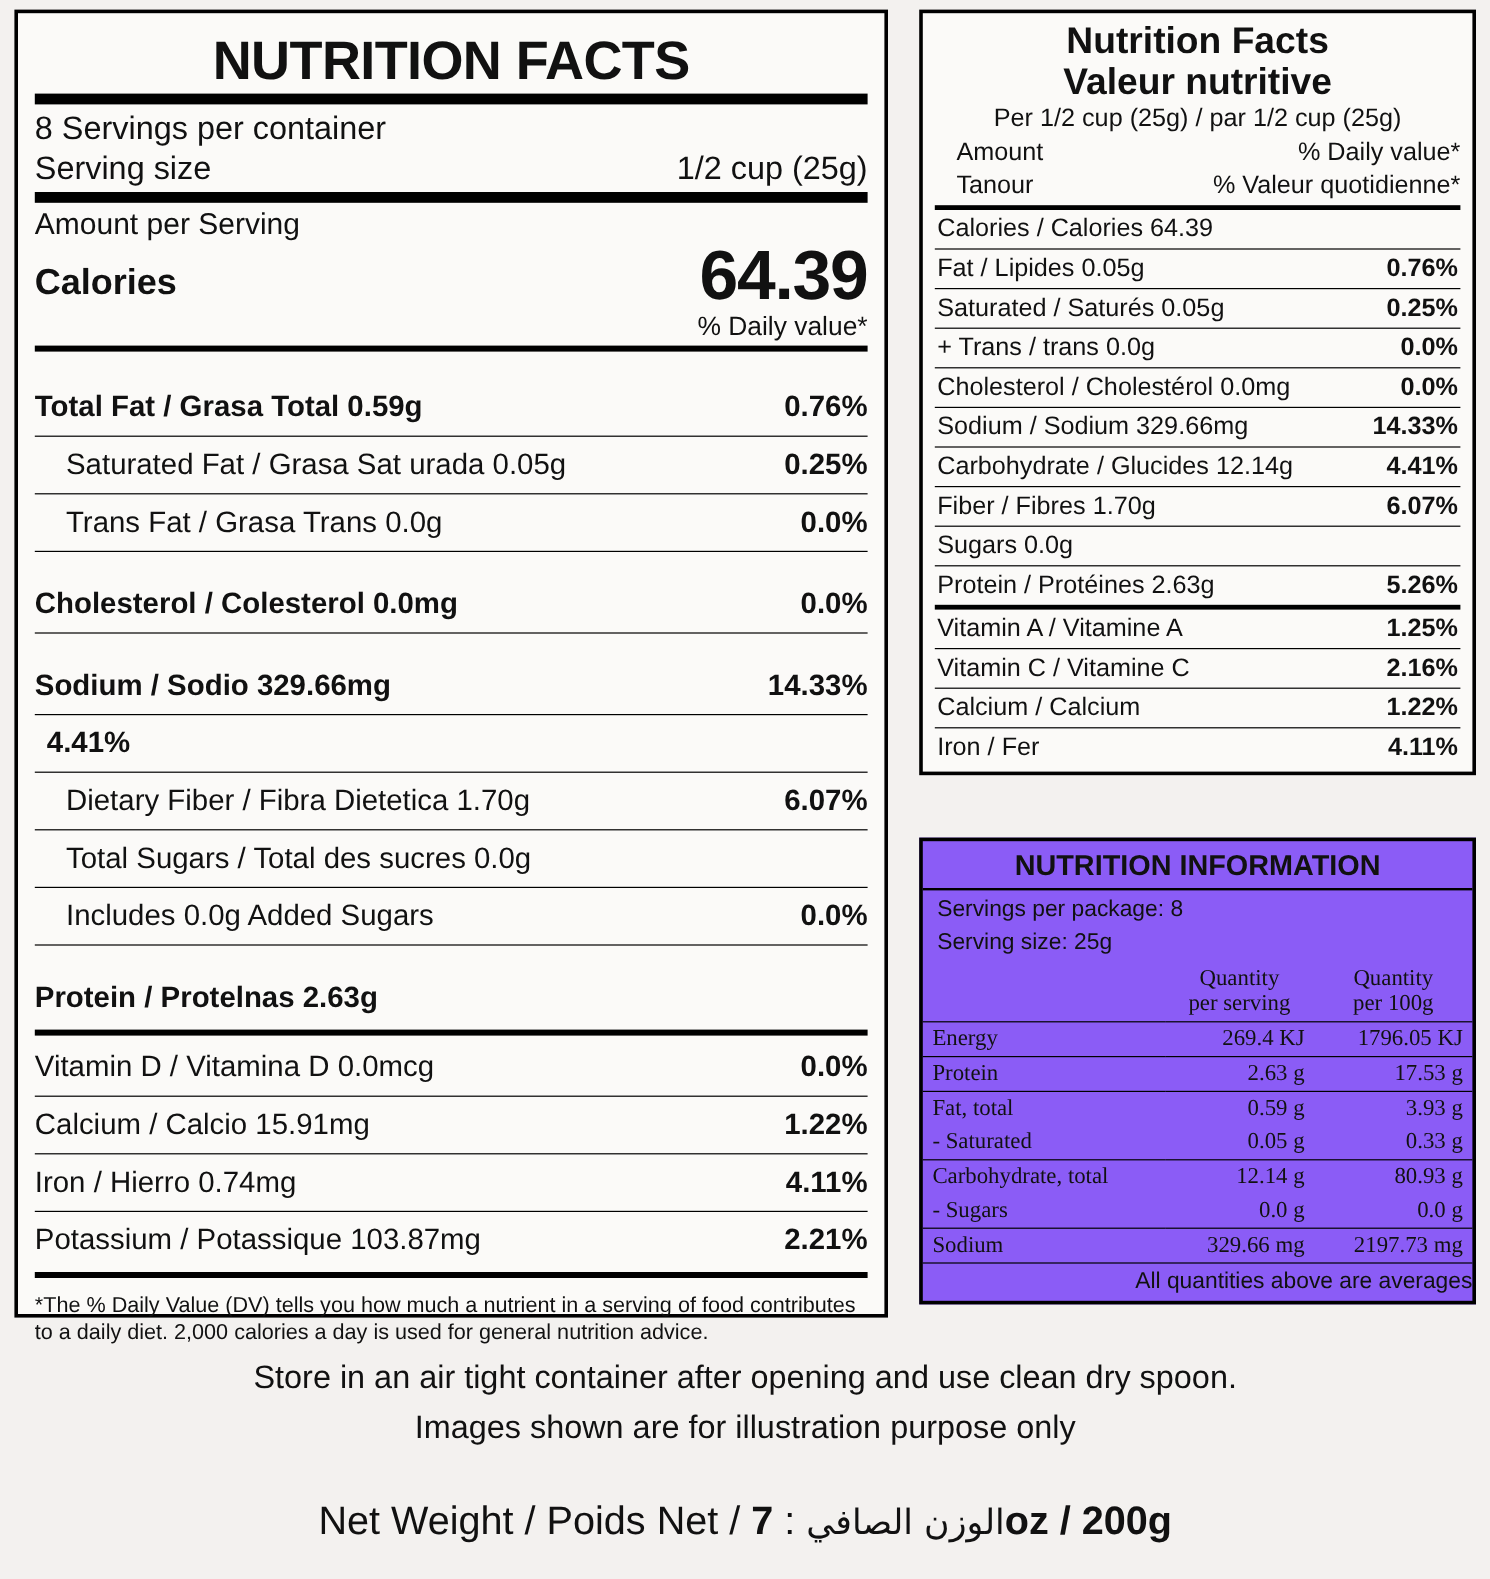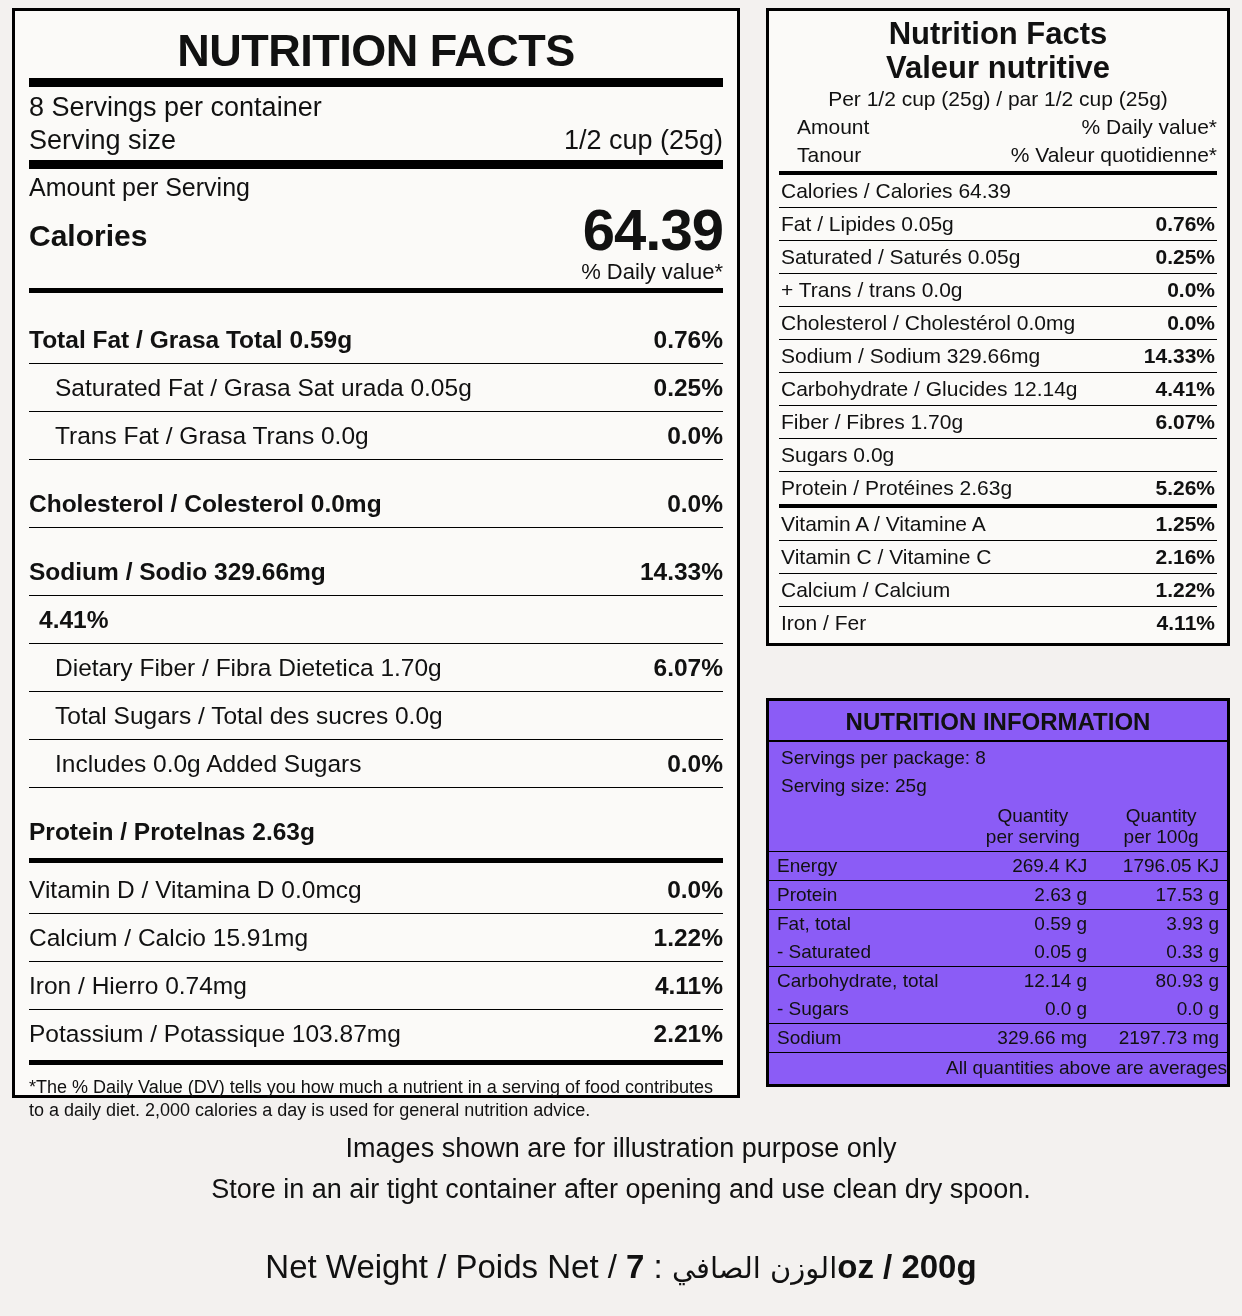--- a/index.html
+++ b/index.html
@@ -171,20 +171,21 @@
     padding: 4px 0 4px 12px;
   }
   .ni-table {
     width: 100%;
     border-collapse: collapse;
     font-size: 19px;
   }
   .ni-table th, .ni-table td {
     padding: 3px 8px;
     vertical-align: bottom;
+    font-family: Liberation Serif, serif;
   }
   .ni-table th {
     font-weight: normal;
     text-align: center;
     line-height: 1.15;
   }
   .ni-table td.num { text-align: right; white-space: nowrap; }
   .ni-table td.name { text-align: left; }
   .ni-table tr.bt td, .ni-table tr.bt th { border-top: 1.5px solid #000; }
   .ni-foot {
@@ -429,22 +430,22 @@
         <td class="name">Sodium</td>
         <td class="num">329.66 mg</td>
         <td class="num">2197.73 mg</td>
       </tr>
     </tbody>
       </table>
     <div class="ni-foot">All quantities above are averages</div>
   </div>
 
   <div class="store-note">
+    <div>Store in an air tight container after opening and use clean dry spoon.</div>
     <div>Images shown are for illustration purpose only</div>
-    <div>Store in an air tight container after opening and use clean dry spoon.</div>
   </div>
 
   <div class="netwt">
     <span>Net Weight / Poids Net /</span>
     <span class="arabic">الوزن الصافي</span>
     <span>:</span>
     <span class="bold-wt">7oz / 200g</span>
   </div>
 
 </div>

